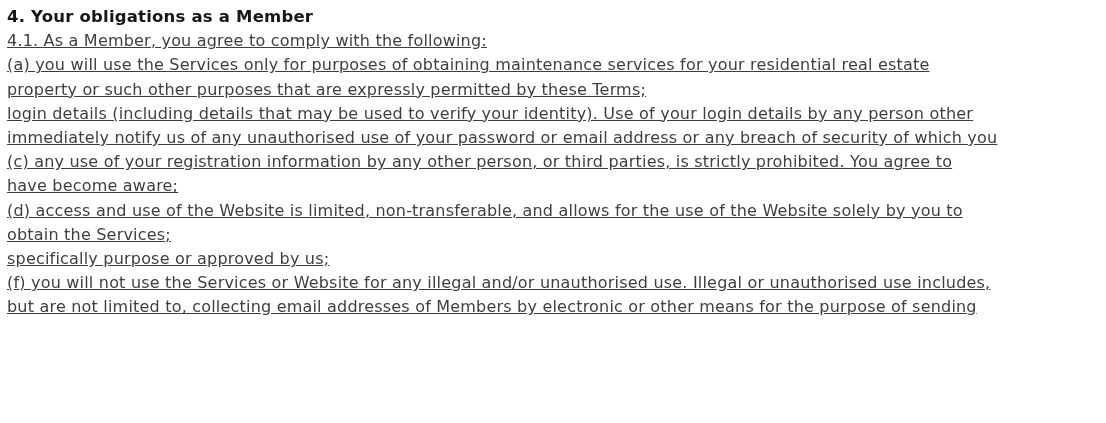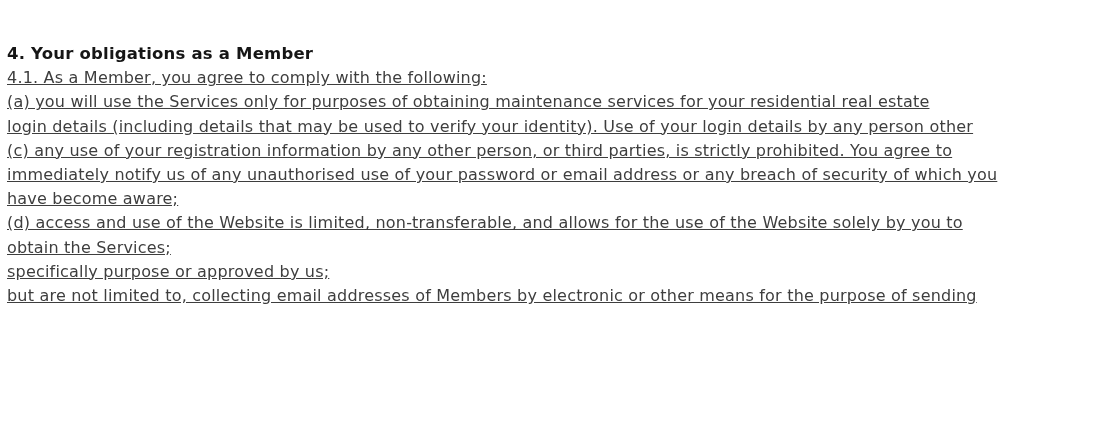--- a/index.html
+++ b/index.html
@@ -9,21 +9,20 @@
     background: #ffffff;
     overflow: hidden;
   }
   .terms-section {
     padding: 5px 7px 0 7px;
     font-family: "DejaVu Sans", "Liberation Sans", sans-serif;
     font-size: 16px;
     line-height: 24.2px;
     letter-spacing: 0.2px;
     color: #3e3e3e;
-    margin-top: 37px;
   }
   .section-heading {
     font-size: 16.5px;
     font-weight: bold;
     color: #161616;
     white-space: nowrap;
   }
   .clause { margin: 0; text-decoration: underline; }
   .line { white-space: nowrap; }
 </style>
@@ -32,37 +31,39 @@
 
 <div class="terms-section">
   <div class="section-heading">4. Your obligations as a Member</div>
 
   <div class="clause">
     <div class="line">4.1. As a Member, you agree to comply with the following:</div>
   </div>
 
   <div class="clause">
     <div class="line">(a) you will use the Services only for purposes of obtaining maintenance services for your residential real estate</div>
+    <div class="line">property or such other purposes that are expressly permitted by these Terms;</div>
   </div>
 
   <div class="clause">
     <div class="line">login details (including details that may be used to verify your identity). Use of your login details by any person other</div>
   </div>
 
   <div class="clause">
+    <div class="line">immediately notify us of any unauthorised use of your password or email address or any breach of security of which you</div>
     <div class="line">(c) any use of your registration information by any other person, or third parties, is strictly prohibited. You agree to</div>
-    <div class="line">immediately notify us of any unauthorised use of your password or email address or any breach of security of which you</div>
     <div class="line">have become aware;</div>
   </div>
 
   <div class="clause">
     <div class="line">(d) access and use of the Website is limited, non-transferable, and allows for the use of the Website solely by you to</div>
     <div class="line">obtain the Services;</div>
   </div>
 
   <div class="clause">
     <div class="line">specifically purpose or approved by us;</div>
   </div>
 
   <div class="clause">
+    <div class="line">(f) you will not use the Services or Website for any illegal and/or unauthorised use. Illegal or unauthorised use includes,</div>
     <div class="line">but are not limited to, collecting email addresses of Members by electronic or other means for the purpose of sending</div>
   </div>
 </div>
 
 </body></html>

